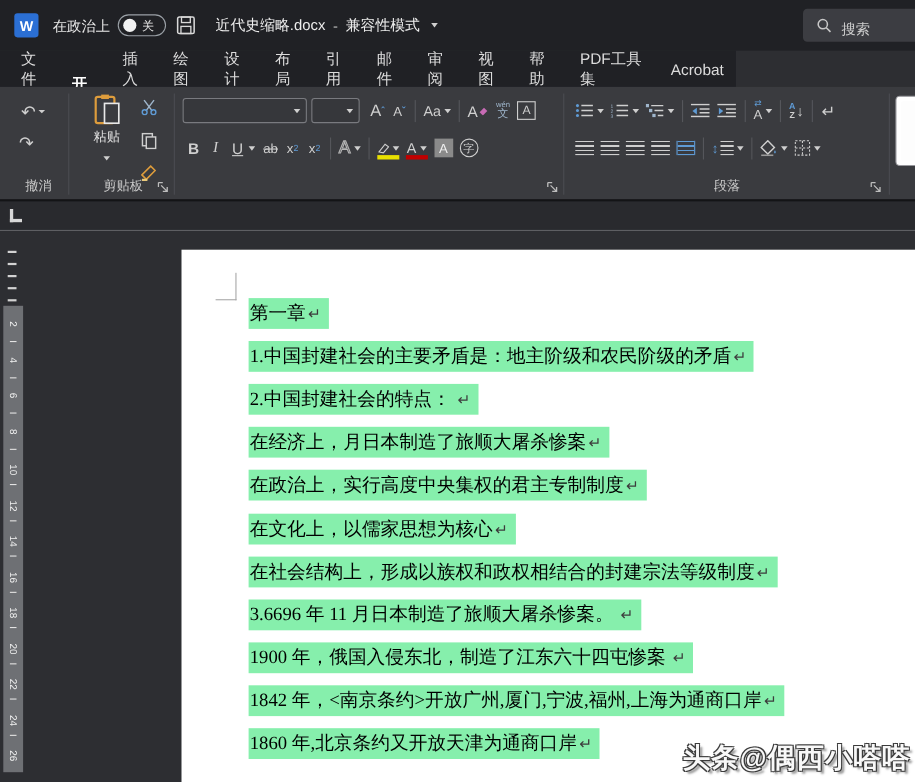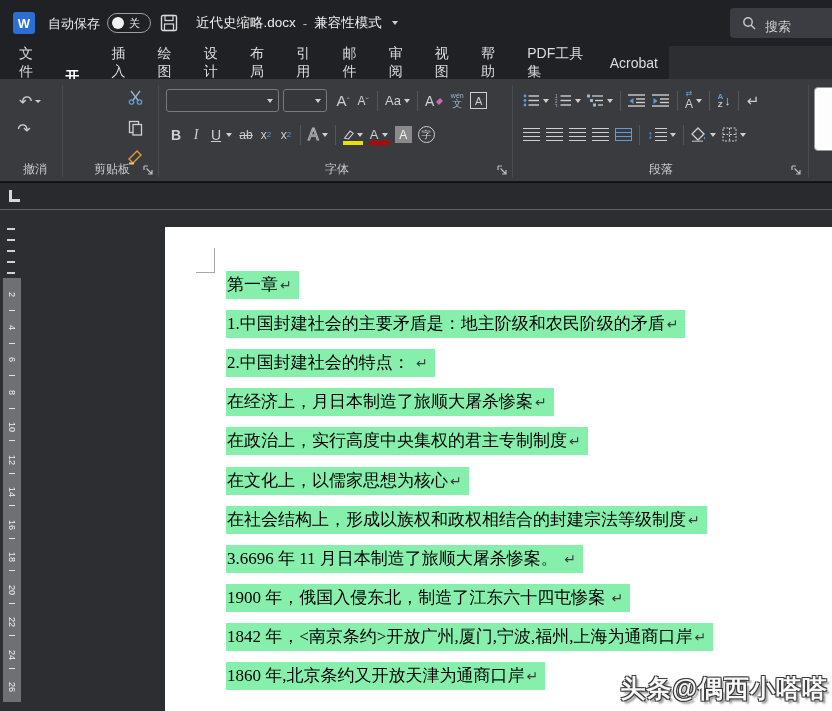--- a/index.html
+++ b/index.html
@@ -75,21 +75,21 @@
 
   svg { display:block; }
 </style>
 </head>
 <body>
 
 <div id="root">
 
   <div class="titlebar">
     <div class="word-logo">W</div>
-    <span class="autosave-label">自动保存</span>
+    <span class="autosave-label">在政治上</span>
     <div class="toggle">
       <span class="toggle-knob"></span>
       <span class="toggle-state">关</span>
     </div>
     <div class="save-btn">
       <svg width="18" height="18" viewBox="0 0 18 18">
         <rect x="1.5" y="1.5" width="15" height="15" rx="1.5" fill="none" stroke="#d9d9d9" stroke-width="1.4"></rect>
         <rect x="5" y="1.5" width="8" height="5" fill="none" stroke="#d9d9d9" stroke-width="1.2"></rect>
         <rect x="4.5" y="10" width="9" height="6.5" fill="none" stroke="#d9d9d9" stroke-width="1.2"></rect>
       </svg>
@@ -133,20 +133,29 @@
         <span class="chev" style="border-top-width:3px;border-left-width:3px;border-right-width:3px;"></span>
       </div>
       <div class="rbtn" style="position:absolute;left:6px;top:38px;">
         <span style="font-size:16px;">↷</span>
       </div>
       <div class="grp-label">撤消</div>
     </div>
     <div class="vdiv" style="left:62px;"></div>
 
     <div class="grp" style="left:66px; width:92px;">
+      <div style="position:absolute;left:10px;top:6px;width:42px;text-align:center;">
+        <svg width="26" height="30" viewBox="0 0 26 30" style="margin:0 auto;">
+          <rect x="3" y="3" width="17" height="24" rx="2" fill="none" stroke="#dd9c3c" stroke-width="2"></rect>
+          <rect x="8" y="1" width="7" height="4" fill="#dd9c3c"></rect>
+          <rect x="11" y="9" width="13" height="18" fill="#3a3b3f" stroke="#e8e8e8" stroke-width="1.5"></rect>
+        </svg>
+        <div style="color:#e0e0e0;font-size:12px;margin-top:1px;">粘贴</div>
+        <span class="chev" style="margin:2px 0 0 0;"></span>
+      </div>
       <div style="position:absolute;left:58px;top:6px;display:flex;flex-direction:column;gap:5px;align-items:center;">
         <div class="rbtn">
           <svg width="15" height="15" viewBox="0 0 15 15">
             <line x1="3" y1="1" x2="10.5" y2="11" stroke="#9fb6cc" stroke-width="1.3"></line>
             <line x1="12" y1="1" x2="4.5" y2="11" stroke="#9fb6cc" stroke-width="1.3"></line>
             <circle cx="3.5" cy="12" r="2.2" fill="none" stroke="#5f9bd5" stroke-width="1.3"></circle>
             <circle cx="11.5" cy="12" r="2.2" fill="none" stroke="#5f9bd5" stroke-width="1.3"></circle>
           </svg>
         </div>
         <div class="rbtn">
@@ -251,21 +260,20 @@
           <span class="colorbar" style="background:#c00000;"></span>
           <span class="chev"></span>
         </div>
         <div class="rbtn">
           <span style="background:#8a8a8a;color:#f0f0f0;width:17px;height:17px;display:inline-flex;align-items:center;justify-content:center;font-size:12px;">A</span>
         </div>
         <div class="rbtn">
           <span style="border:1px solid #cfcfcf;border-radius:50%;width:17px;height:17px;display:inline-flex;align-items:center;justify-content:center;font-size:10px;">字</span>
         </div>
       </div>
-      <div class="grp-label">字体</div>
       <div class="launcher">
         <svg width="11" height="11" viewBox="0 0 11 11">
             <path d="M1,1 h4 M1,1 v4 M3.5,3.5 l5,5 M9,5 v4 h-4" fill="none" stroke="#bdbdbd" stroke-width="1.2"></path>
           </svg>
       </div>
     </div>
     <div class="vdiv" style="left:512px;"></div>
 
     <div class="grp" style="left:516px; width:290px;">
       <div class="row row1">

